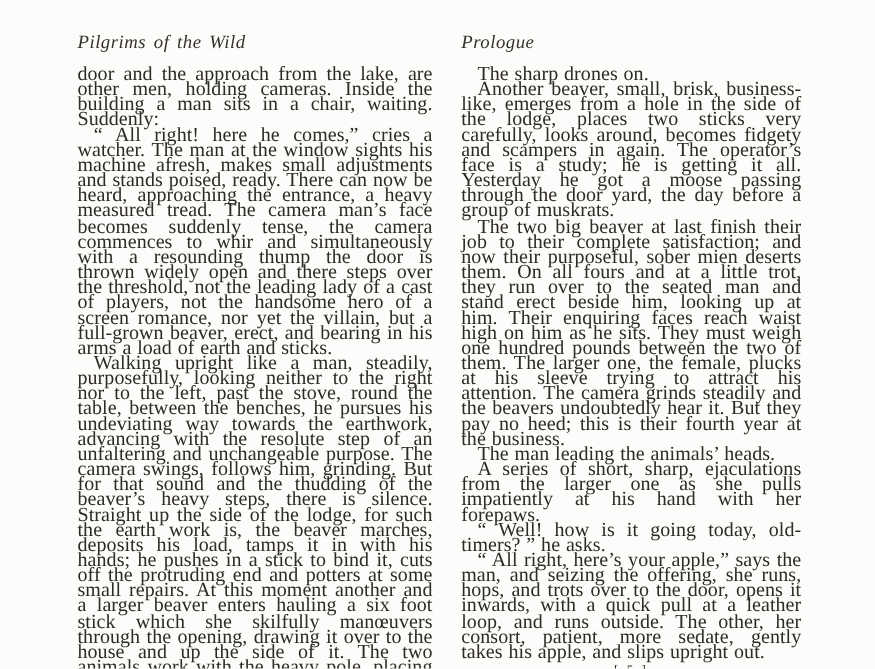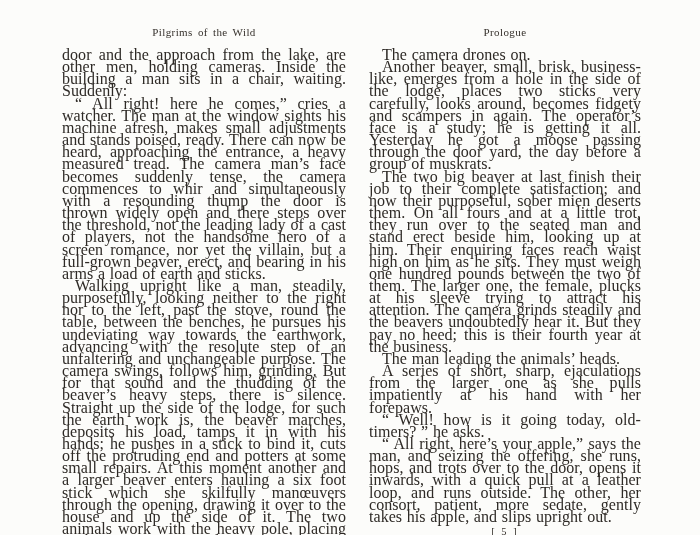--- a/index.html
+++ b/index.html
@@ -22,22 +22,22 @@
   }
   .page-col.left {
     left: 62px;
     width: 284px;
   }
   .page-col.right {
     left: 369px;
     width: 272px;
   }
   .running-header {
-    text-align: center;
-    font-size: 11px;
+    font-style: italic;
+    font-size: 15px;
     letter-spacing: 0.4px;
     word-spacing: 2px;
     margin-bottom: 11px;
     color: #35302b;
   }
   .body-text {
     font-size: 16px;
     line-height: 12.15px;
     text-align: justify;
     letter-spacing: 0.05px;
@@ -69,21 +69,21 @@
       <p>door and the approach from the lake, are other men, holding cameras.  Inside the building a man sits in a chair, waiting.  Suddenly:</p>
       <p class="indent">“ All right! here he comes,” cries a watcher.  The man at the window sights his machine afresh, makes small adjustments and stands poised, ready.  There can now be heard, approaching the entrance, a heavy measured tread.  The camera man’s face becomes suddenly tense, the camera commences to whir and simultaneously with a resounding thump the door is thrown widely open and there steps over the threshold, not the leading lady of a cast of players, not the handsome hero of a screen romance, nor yet the villain, but a full-grown beaver, erect, and bearing in his arms a load of earth and sticks.</p>
       <p class="indent">Walking upright like a man, steadily, purposefully, looking neither to the right nor to the left, past the stove, round the table, between the benches, he pursues his undeviating way towards the earthwork, advancing with the resolute step of an unfaltering and unchangeable purpose.  The camera swings, follows him, grinding.  But for that sound and the thudding of the beaver’s heavy steps, there is silence.  Straight up the side of the lodge, for such the earth work is, the beaver marches, deposits his load, tamps it in with his hands; he pushes in a stick to bind it, cuts off the protruding end and potters at some small repairs.  At this moment another and a larger beaver enters hauling a six foot stick which she skilfully manœuvers through the opening, drawing it over to the house and up the side of it.  The two animals work with the heavy pole, placing it; they are very particular</p>
     </div>
     <div class="page-number">[ 4 ]</div>
   </div>
 
   <div class="page-col right">
     <div class="running-header">Prologue</div>
     <div class="body-text">
-      <p class="indent">The camera drones on.</p>
+      <p class="indent">The sharp drones on.</p>
       <p class="indent">Another beaver, small, brisk, business-like, emerges from a hole in the side of the lodge, places two sticks very carefully, looks around, becomes fidgety and scampers in again.  The operator’s face is a study; he is getting it all.  Yesterday he got a moose passing through the door yard, the day before a group of muskrats.</p>
       <p class="indent">The two big beaver at last finish their job to their complete satisfaction;  and now their purposeful, sober mien deserts them.  On all fours and at a little trot, they run over to the seated man and stand erect beside him, looking up at him.  Their enquiring faces reach waist high on him as he sits.  They must weigh one hundred pounds between the two of them.  The larger one, the female, plucks at his sleeve trying to attract his attention.  The camera grinds steadily and the beavers undoubtedly hear it.  But they pay no heed; this is their fourth year at the business.</p>
       <p class="indent">The man leading the animals’ heads.</p>
       <p class="indent">A series of short, sharp, ejaculations from the larger one as she pulls impatiently at his hand with her forepaws.</p>
       <p class="indent">“ Well!  how is it going today, old-timers? ” he asks.</p>
       <p class="indent">“ All right, here’s your apple,” says the man, and seizing the offering, she runs, hops, and trots over to the door, opens it inwards, with a quick pull at a leather loop, and runs outside.  The other, her consort, patient, more sedate, gently takes his apple, and slips upright out.</p>
     </div>
     <div class="page-number">[ 5 ]</div>
   </div>
 

